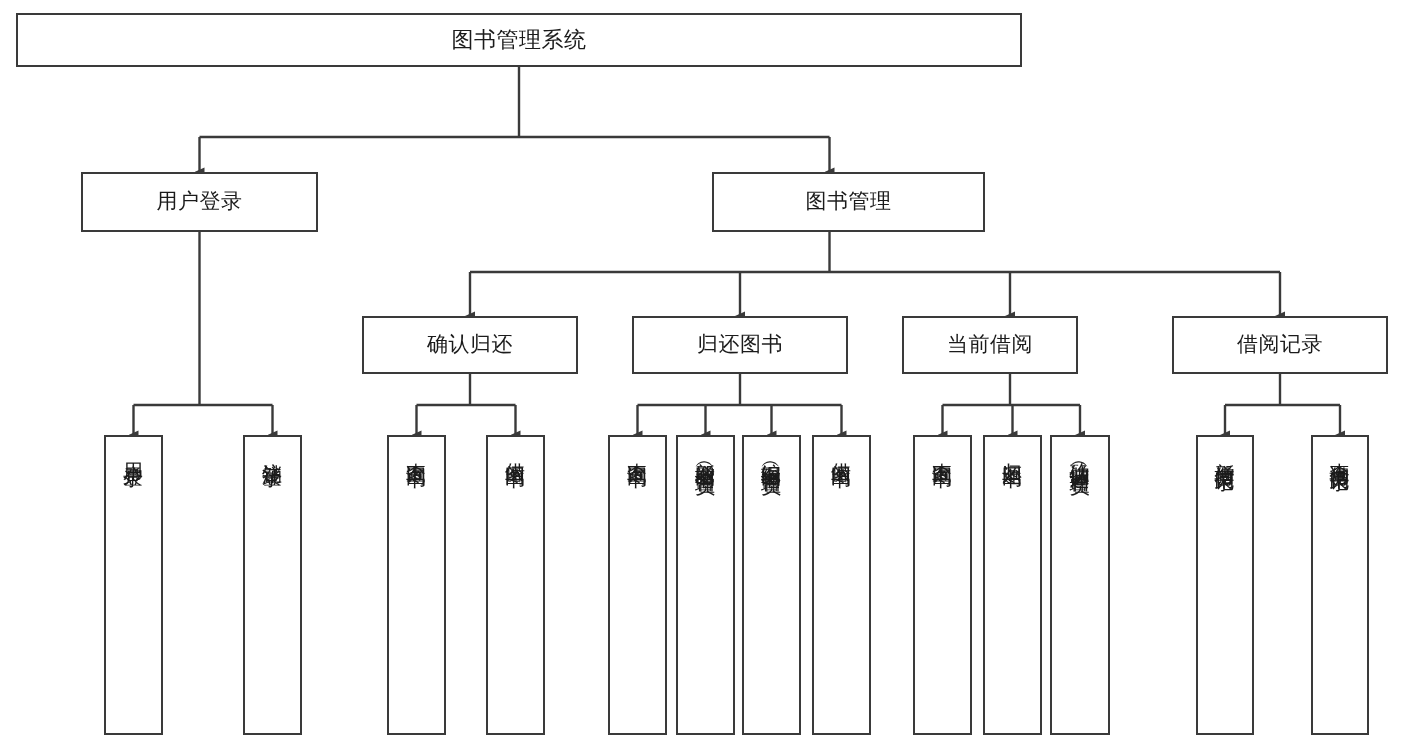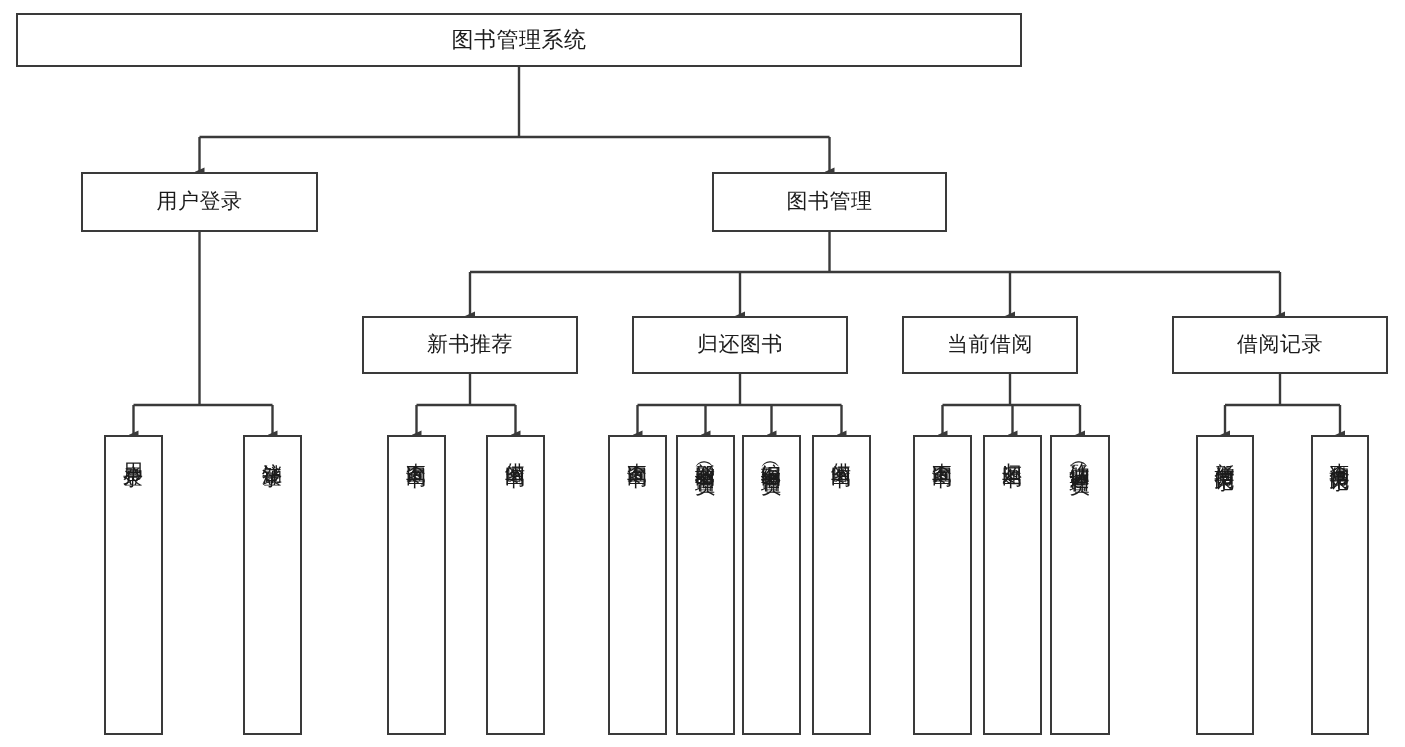--- a/index.html
+++ b/index.html
@@ -116,25 +116,25 @@
         <line x1="1340" y1="405" x2="1340" y2="435" stroke="#3a3a3a" stroke-width="2.4" marker-end="url(#arrowhead)"></line>
       </g>
   </svg>
   <div id="nodes-layer">
       <div class="node horizontal root" style="left: 16px; top: 13px; width: 1006px; height: 54px;">
         <span class="node-label">图书管理系统</span>
       </div>
       <div class="node horizontal" style="left: 81px; top: 172px; width: 237px; height: 60px;">
         <span class="node-label">用户登录</span>
       </div>
-      <div class="node horizontal" style="left: 712px; top: 172px; width: 235px; height: 60px;">
+      <div class="node horizontal" style="left: 712px; top: 172px; width: 273px; height: 60px;">
         <span class="node-label">图书管理</span>
       </div>
       <div class="node horizontal" style="left: 362px; top: 316px; width: 216px; height: 58px;">
-        <span class="node-label">新书推荐</span>
+        <span class="node-label">确认归还</span>
       </div>
       <div class="node horizontal" style="left: 632px; top: 316px; width: 216px; height: 58px;">
         <span class="node-label">归还图书</span>
       </div>
       <div class="node horizontal" style="left: 902px; top: 316px; width: 176px; height: 58px;">
         <span class="node-label">当前借阅</span>
       </div>
       <div class="node horizontal" style="left: 1172px; top: 316px; width: 216px; height: 58px;">
         <span class="node-label">借阅记录</span>
       </div>

